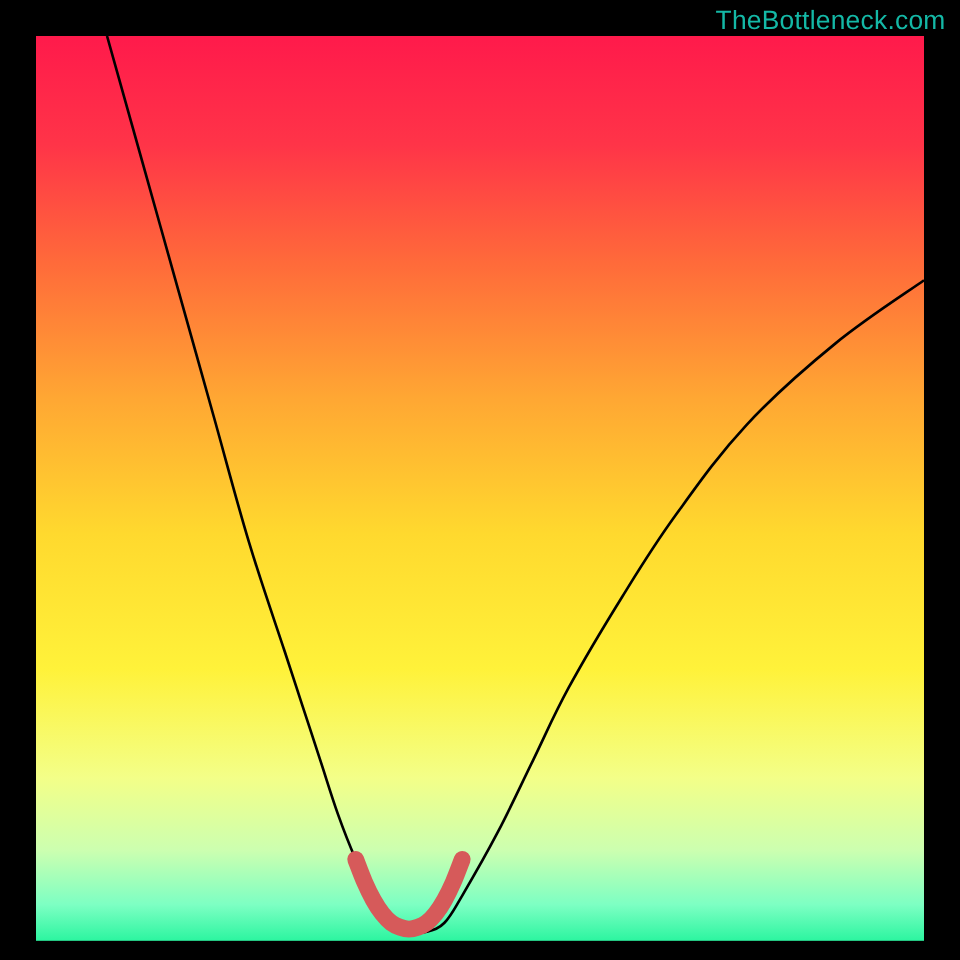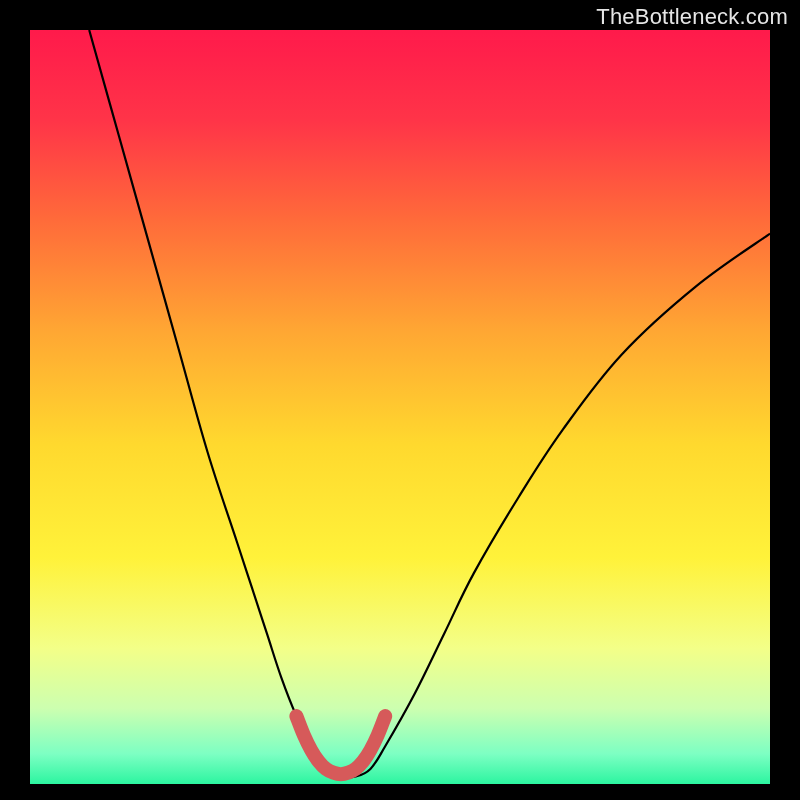--- a/index.html
+++ b/index.html
@@ -16,21 +16,21 @@
     left: 0;
     top: 0;
     width: 800px;
     height: 800px;
     background: #000;
   }
   .watermark {
     position: absolute;
     top: 4px;
     right: 12px;
-    color: #e5e5e5;
+    color: #14b8a6;
     font-size: 22px;
     font-weight: 500;
     letter-spacing: 0.2px;
     user-select: none;
   }
   svg {
     position: absolute;
     left: 0;
     top: 0;
   }

